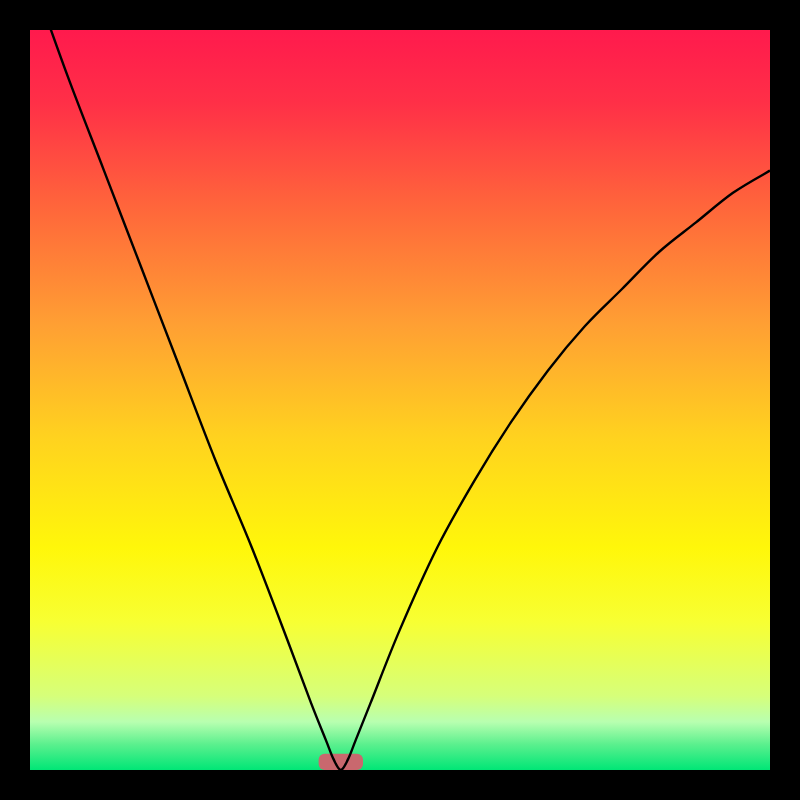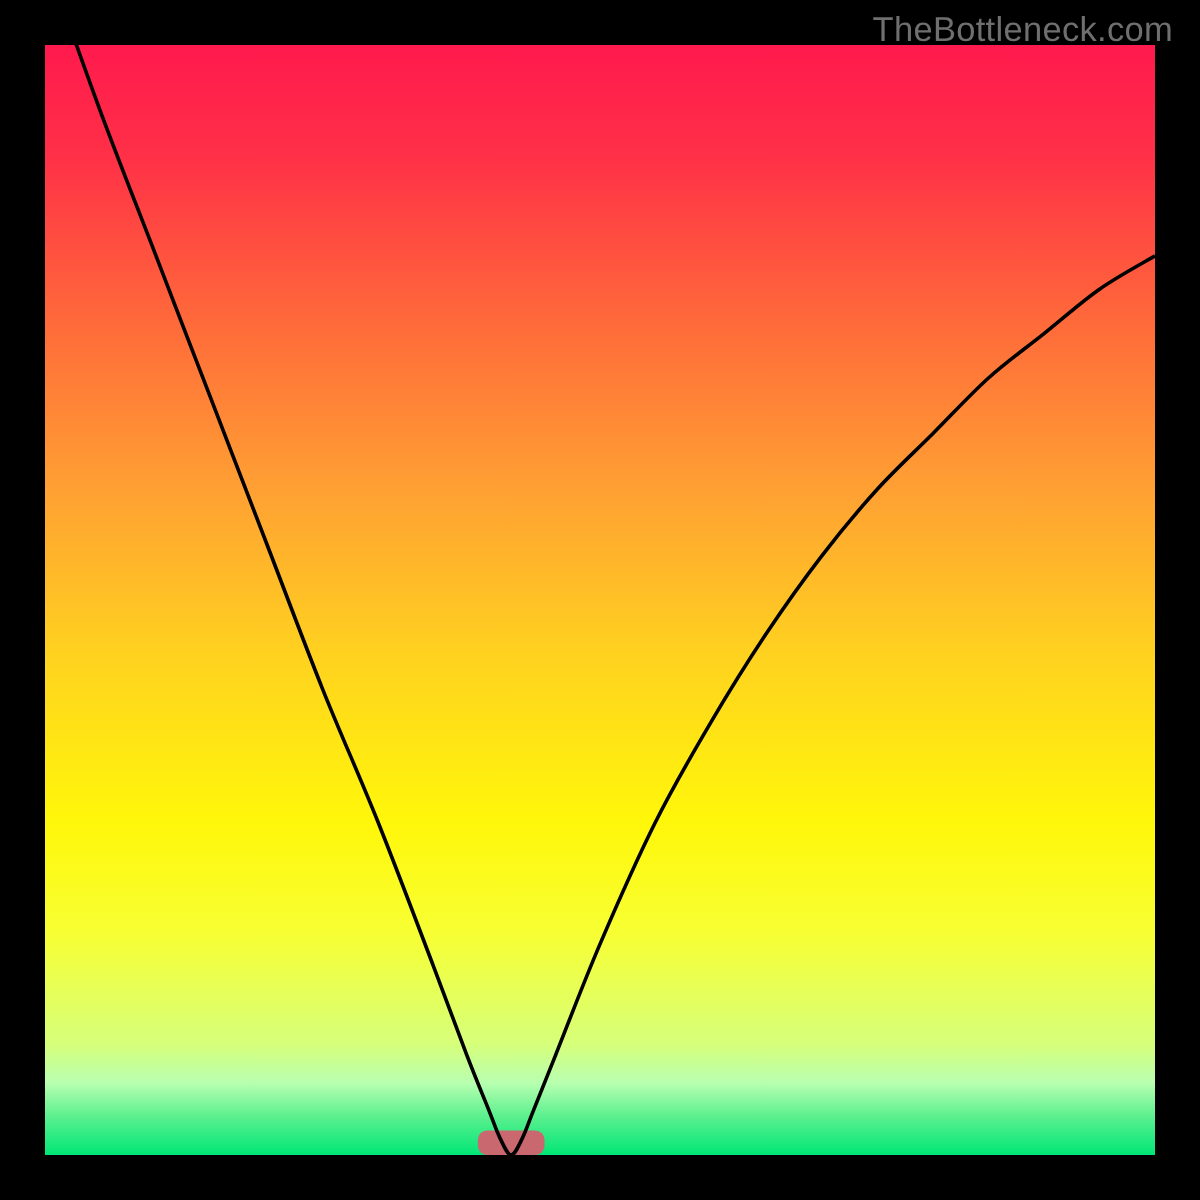--- a/index.html
+++ b/index.html
@@ -37,21 +37,20 @@
   }
   svg {
     display: block;
   }
 </style>
 </head>
 <body>
 
 <div class="frame">
 
-  <div class="watermark">TheBottleneck.com</div>
 
   <div class="plot">
     <svg id="chart-svg" width="740" height="740" viewBox="0 0 740 740">
       <defs>
         <linearGradient id="bg-grad" x1="0" y1="0" x2="0" y2="1">
             <stop offset="0%" stop-color="#ff1a4d"></stop>
             <stop offset="10%" stop-color="#ff3047"></stop>
             <stop offset="25%" stop-color="#ff6a3a"></stop>
             <stop offset="40%" stop-color="#ffa033"></stop>
             <stop offset="55.00000000000001%" stop-color="#ffd21f"></stop>

